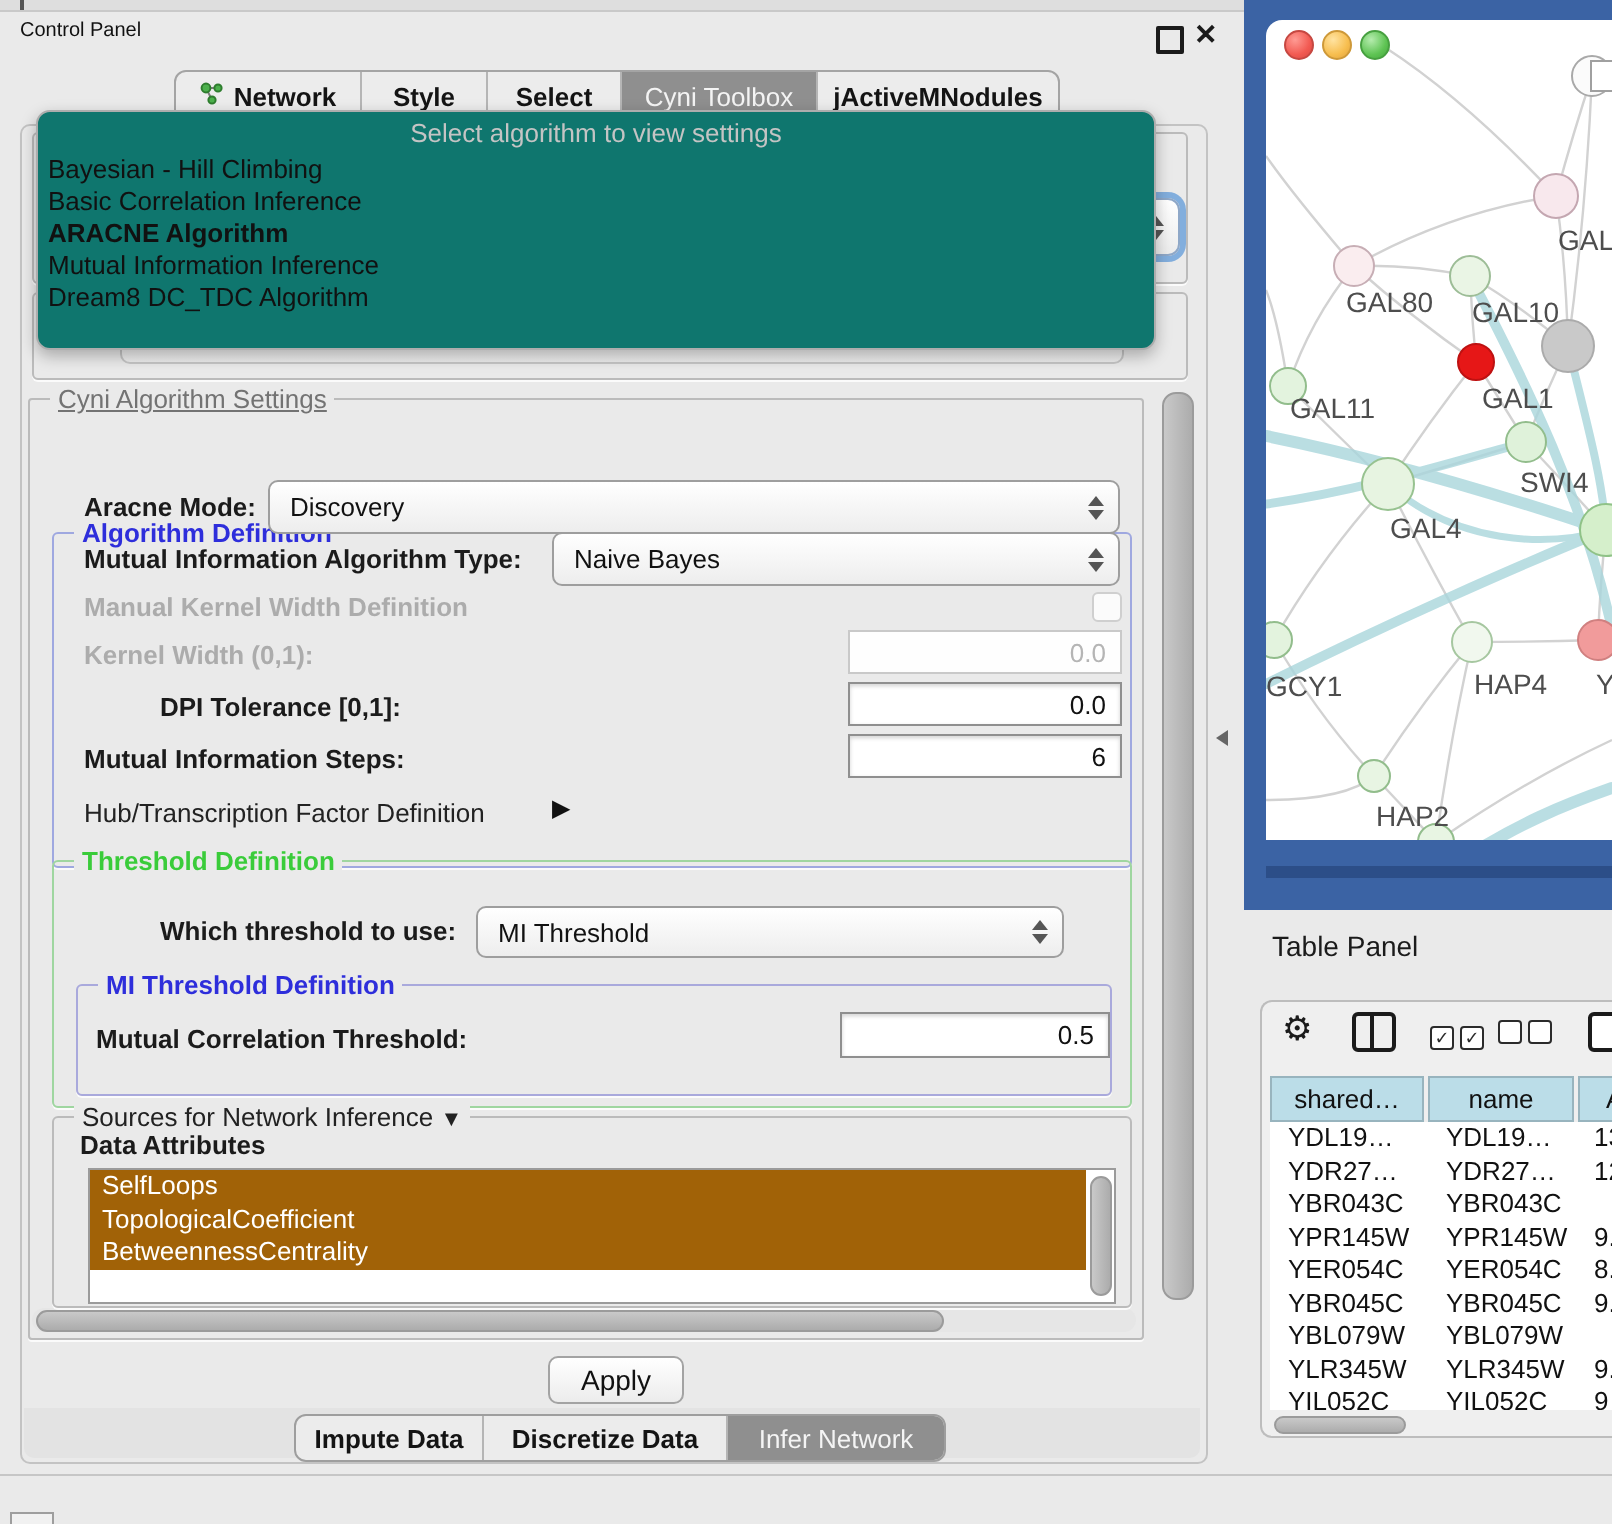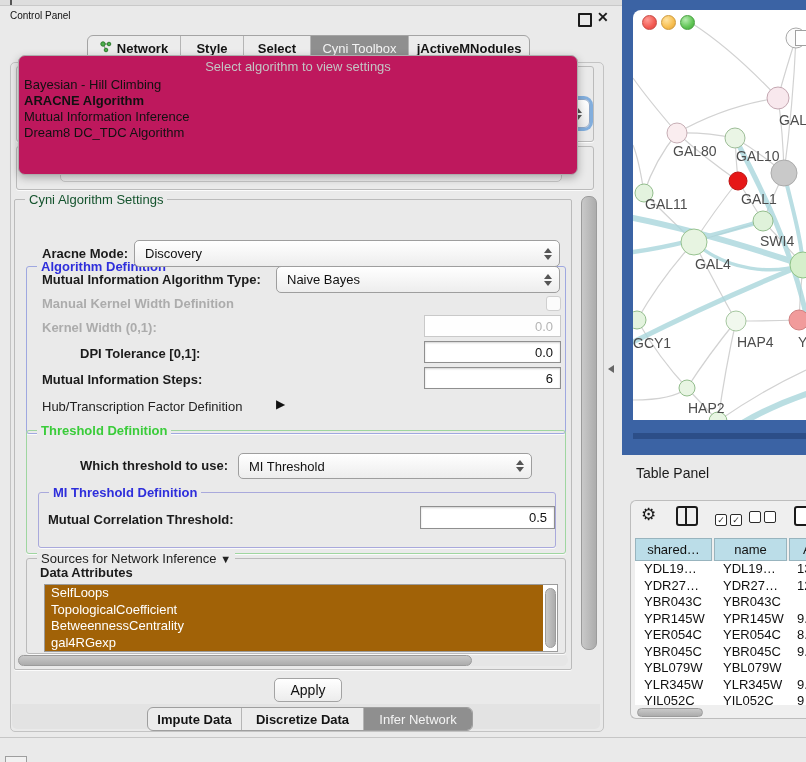--- a/index.html
+++ b/index.html
@@ -66,32 +66,33 @@
 <div class="grp" style="left:16px;top:66px;width:576px;height:74px;"></div>
 <div class="abs" style="left:460px;top:99px;width:128px;height:27px;background:linear-gradient(#FFF,#ECECEC);border:1px solid #8FA8C8;border-radius:6px;box-shadow:0 0 0 3px #82AEDD;">
     <span class="stepper"></span>
   </div>
 <div class="grp" style="left:16px;top:146px;width:576px;height:42px;"></div>
 <div class="combo" style="left:60px;top:152px;width:500px;height:28px;border-color:#C6C6C6;">
   <span class="cval" style="color:#BFBFBF;">galFiltered.sif default node</span>
   <span class="stepper" style="opacity:.4;"></span>
 </div>
 
-<div class="abs" style="left:18px;top:55px;width:558px;height:118px;background:#be185d;border:1px solid #ADADAD;border-radius:7px;box-shadow:0 3px 8px rgba(0,0,0,.28);overflow:hidden;">
+<div class="abs" style="left:18px;top:55px;width:558px;height:118px;background:#0f766e;border:1px solid #ADADAD;border-radius:7px;box-shadow:0 3px 8px rgba(0,0,0,.28);overflow:hidden;">
   <div style="height:18px;line-height:18px;text-align:center;font-size:13px;color:#C4C4C4;margin-top:2px;">Select algorithm to view settings</div>
   <div style="margin-top:1px;">
     <div class="popup-item">Bayesian - Hill Climbing</div>
+    <div class="popup-item">Basic Correlation Inference</div>
     <div class="popup-item" style="font-weight:bold;">ARACNE Algorithm</div>
     <div class="popup-item">Mutual Information Inference</div>
     <div class="popup-item">Dream8 DC_TDC Algorithm</div>
   </div>
 </div>
 
 <div class="grp" style="left:14px;top:199px;width:556px;height:469px;border-radius:2px;">
-  <span class="grp-title" style="font-weight:normal;color:#14532d;">Cyni Algorithm Settings</span>
+  <span class="grp-title" style="font-weight:normal;color:#737373;text-decoration:underline;">Cyni Algorithm Settings</span>
 </div>
 
 <div class="scroll-thumb-v" style="left:581px;top:196px;width:14px;height:452px;"></div>
 
 <div class="abs" style="left:16px;top:654px;width:552px;height:12px;background:#E6E6E6;border-radius:6px;"></div>
 <div class="scroll-thumb-h" style="left:18px;top:655px;width:452px;height:9px;"></div>
 
 <div class="grp" style="left:26px;top:226px;width:538px;height:166px;border-color:#9FA8E0;margin-top:40px;">
   <span class="grp-title" style="color:#2E2EDB;">Algorithm Definition</span>
 </div>
@@ -133,21 +134,20 @@
 
 <div class="grp" style="left:26px;top:558px;width:538px;height:94px;">
   <span class="grp-title" style="font-weight:normal;color:#222;"><span>Sources for Network Inference</span> <span style="font-size:11px;">▼</span></span>
 </div>
 <div class="abs lbl" style="left:40px;top:565px;">Data Attributes</div>
 <div class="abs" style="left:44px;top:584px;width:512px;height:66px;background:#fff;border:1px solid #9B9B9B;overflow:hidden;">
   <div style="width:498px;">
     <div class="attr-item">SelfLoops</div>
     <div class="attr-item">TopologicalCoefficient</div>
     <div class="attr-item">BetweennessCentrality</div>
-    <div class="attr-item">gal4RGexp</div>
   </div>
   <div class="scroll-thumb-v" style="right:1px;top:3px;width:9px;height:58px;"></div>
 </div>
 
 <div class="abs" style="left:274px;top:678px;width:66px;height:22px;background:linear-gradient(#FFFFFF,#ECECEC);border:1px solid #A3A3A3;border-radius:5px;display:flex;align-items:center;justify-content:center;font-size:14px;color:#111;">Apply</div>
 
 <div class="abs" style="left:12px;top:704px;width:588px;height:25px;background:#E3E3E3;border-radius:0 0 5px 5px;"></div>
 <div class="abs" style="left:147px;top:707px;width:324px;height:22px;border:1px solid #9E9E9E;border-radius:6px;background:#ECECEC;display:flex;overflow:hidden;">
   <div class="seg" style="width:94px;border-right:1px solid #B5B5B5;font-weight:bold;">Impute Data</div>
   <div class="seg" style="width:122px;border-right:1px solid #B5B5B5;font-weight:bold;">Discretize Data</div>

